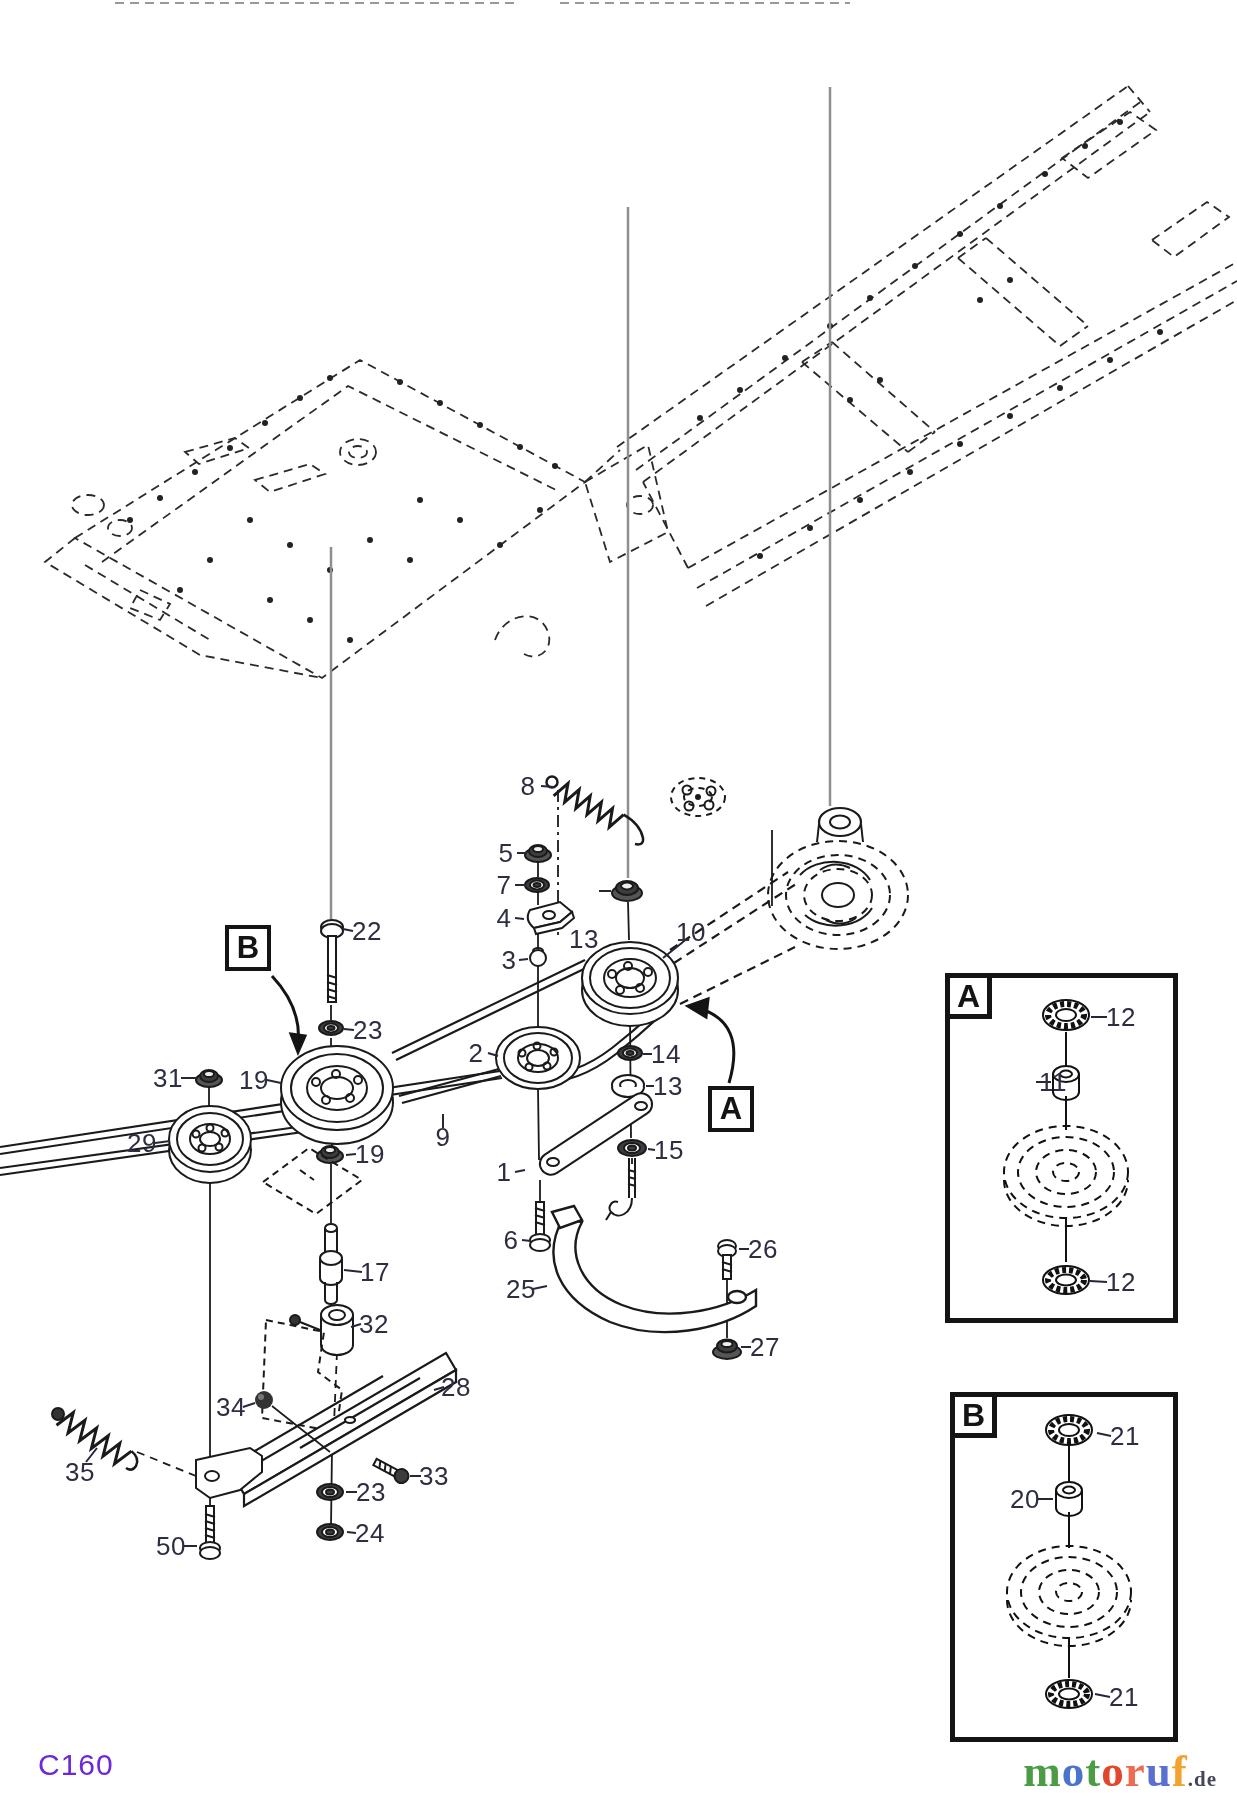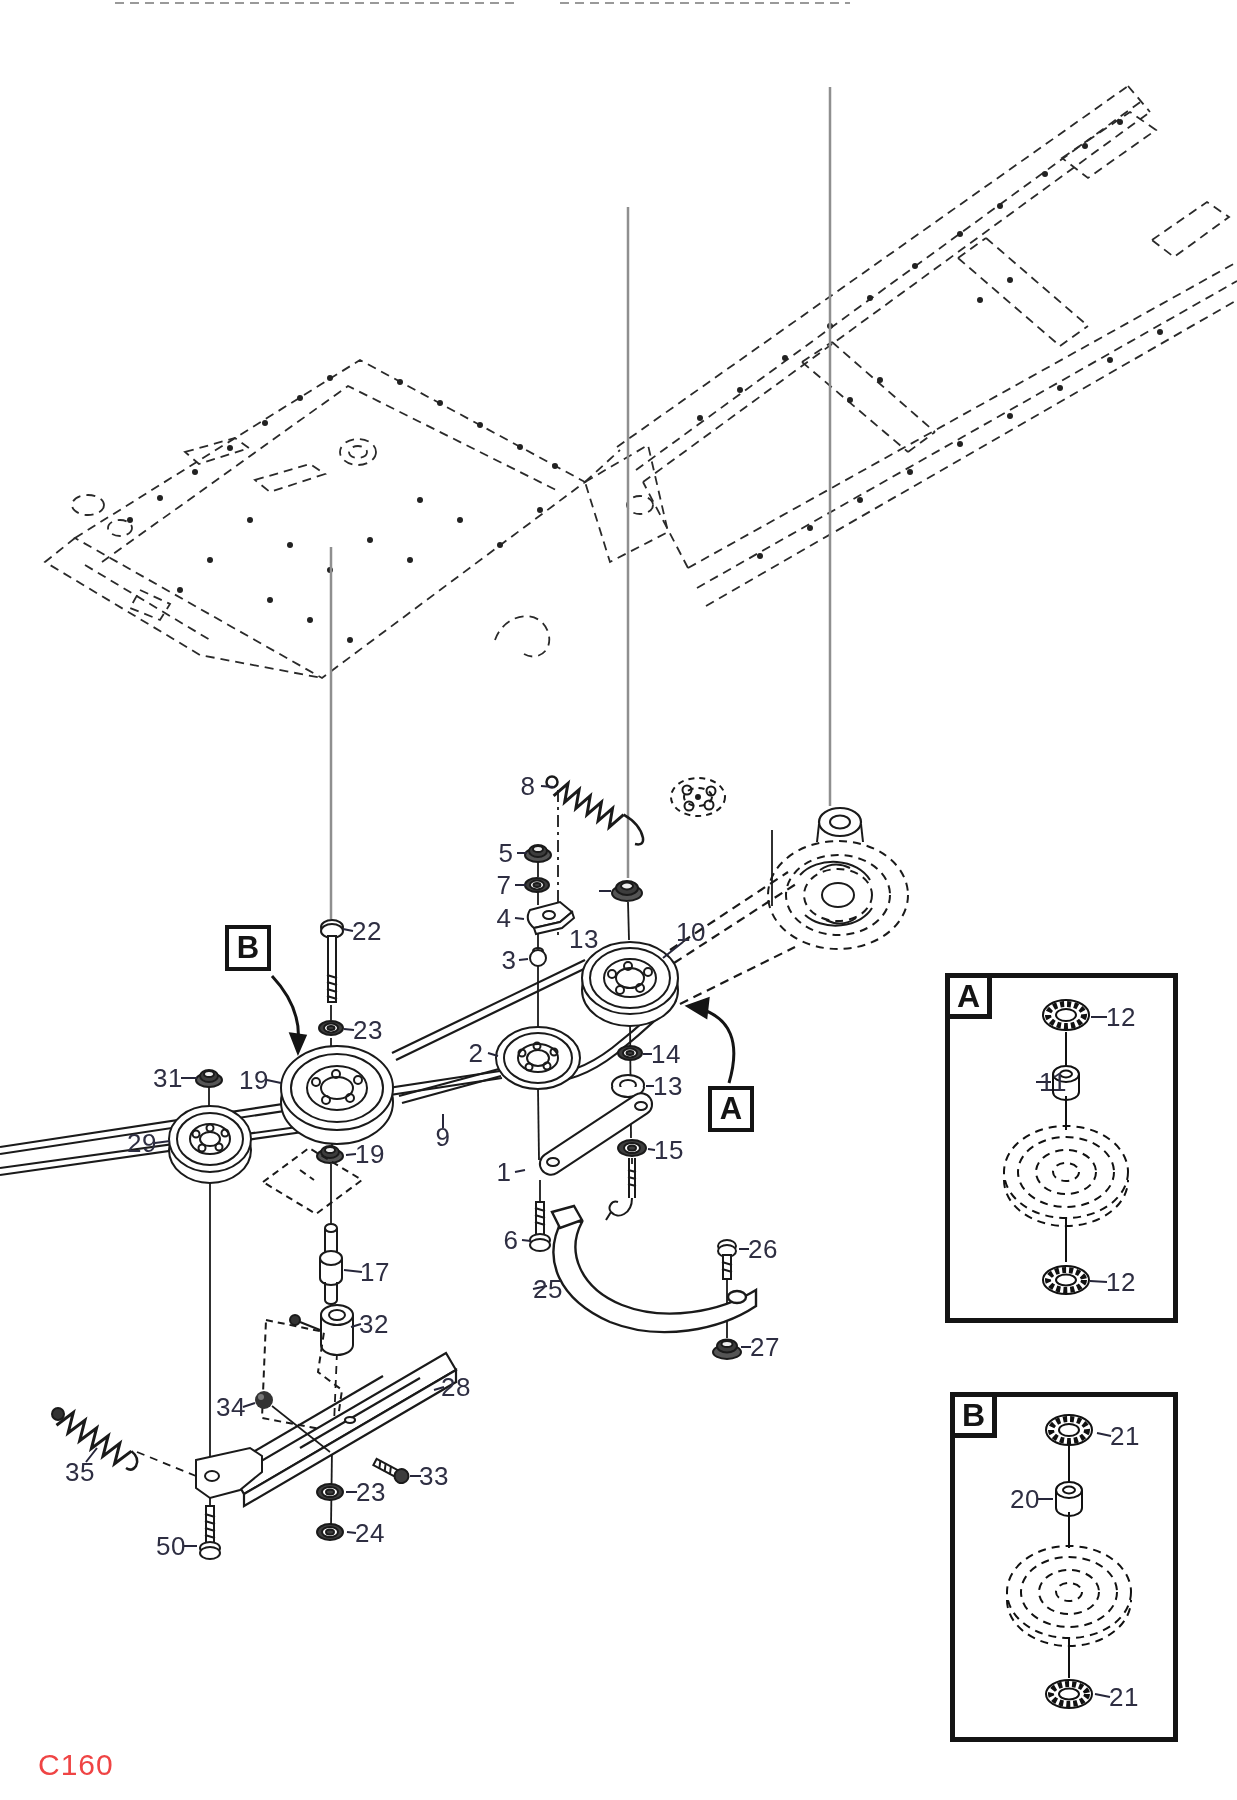--- a/index.html
+++ b/index.html
@@ -7,21 +7,21 @@
          font-family:"Liberation Sans",sans-serif;}
   svg{position:absolute;left:0;top:0;}
   .pl{position:absolute;transform:translate(-50%,-50%);font-size:26px;color:#2e2e42;
       white-space:nowrap;letter-spacing:0.5px;}
   .callout-box{position:absolute;width:38px;height:38px;border:4px solid #141414;background:#fff;
       display:flex;align-items:center;justify-content:center;font-size:31px;font-weight:bold;color:#141414;}
   .detail-box{position:absolute;border:5px solid #141414;background:transparent;}
   .detail-tab{position:absolute;left:-5px;top:-5px;width:37px;height:36px;border:5px solid #141414;
       background:#fff;display:flex;align-items:center;justify-content:center;
       font-size:32px;font-weight:bold;color:#141414;}
-  .page-code{position:absolute;left:38px;top:1748px;font-size:30px;color:#ef4444;letter-spacing:1px;}
+  .page-code{position:absolute;left:38px;top:1748px;font-size:30px;color:#6d28d9;letter-spacing:1px;}
   .watermark{position:absolute;right:20px;top:1745px;font-family:"Liberation Serif",serif;
       font-weight:700;font-size:45px;letter-spacing:1px;}
   .watermark .suffix{font-size:21px;color:#46465a;font-weight:700;}
 </style>
 </head>
 <body>
 
 <div class="stage">
 
 <svg width="1237" height="1800" viewBox="0 0 1237 1800">
@@ -537,35 +537,36 @@
 <span class="pl" style="left:254px;top:1080px;">19</span>
 <span class="pl" style="left:476px;top:1053px;">2</span>
 <span class="pl" style="left:666px;top:1054px;">14</span>
 <span class="pl" style="left:668px;top:1086px;">13</span>
 <span class="pl" style="left:443px;top:1137px;">9</span>
 <span class="pl" style="left:669px;top:1150px;">15</span>
 <span class="pl" style="left:504px;top:1172px;">1</span>
 <span class="pl" style="left:142px;top:1143px;">29</span>
 <span class="pl" style="left:370px;top:1154px;">19</span>
 <span class="pl" style="left:511px;top:1240px;">6</span>
-<span class="pl" style="left:548px;top:1289px;">25</span>
+<span class="pl" style="left:521px;top:1289px;">25</span>
 <span class="pl" style="left:763px;top:1249px;">26</span>
 <span class="pl" style="left:375px;top:1272px;">17</span>
 <span class="pl" style="left:765px;top:1347px;">27</span>
 <span class="pl" style="left:374px;top:1324px;">32</span>
 <span class="pl" style="left:456px;top:1387px;">28</span>
 <span class="pl" style="left:231px;top:1407px;">34</span>
 <span class="pl" style="left:434px;top:1476px;">33</span>
 <span class="pl" style="left:371px;top:1492px;">23</span>
 <span class="pl" style="left:370px;top:1533px;">24</span>
 <span class="pl" style="left:171px;top:1546px;">50</span>
 <span class="pl" style="left:80px;top:1472px;">35</span>
 <span class="pl" style="left:1121px;top:1017px;">12</span>
 <span class="pl" style="left:1023px;top:1082px;margin-left:30px;">11</span>
 <span class="pl" style="left:1121px;top:1282px;">12</span>
 <span class="pl" style="left:1125px;top:1436px;">21</span>
 <span class="pl" style="left:1025px;top:1499px;">20</span>
 <span class="pl" style="left:1124px;top:1697px;">21</span>
 
 <div class="page-code">C160</div>
 
+<div class="watermark"><span style="color: rgb(75, 156, 68);">m</span><span style="color: rgb(74, 115, 207);">o</span><span style="color: rgb(75, 156, 68);">t</span><span style="color: rgb(226, 71, 46);">o</span><span style="color: rgb(239, 106, 80);">r</span><span style="color: rgb(90, 111, 208);">u</span><span style="color: rgb(242, 162, 46);">f</span><span class="suffix">.de</span></div>
 
 </div>
 
 </body></html>

